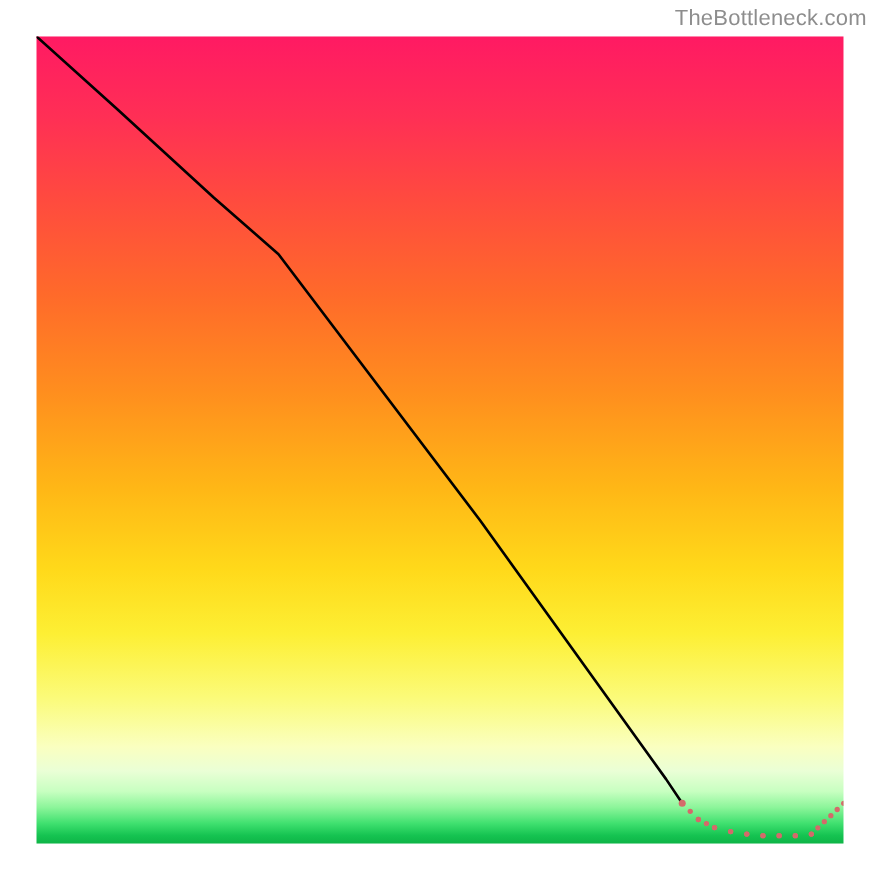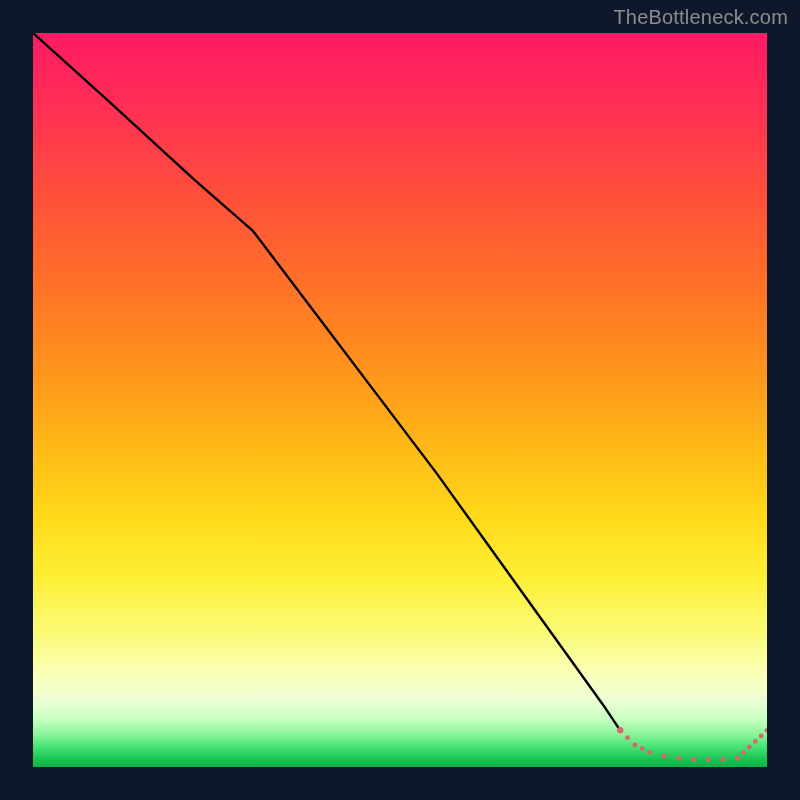--- a/index.html
+++ b/index.html
@@ -8,21 +8,21 @@
     width: 800px;
     height: 800px;
     background: #000;
     overflow: hidden;
     font-family: Arial, Helvetica, sans-serif;
   }
   .stage {
     position: relative;
     width: 800px;
     height: 800px;
-    background: #0f172a;
+    background: #ffffff;
   }
   .plot {
     position: absolute;
     left: 33px;
     top: 33px;
     width: 734px;
     height: 734px;
     overflow: hidden;
   }
   .gradient {

